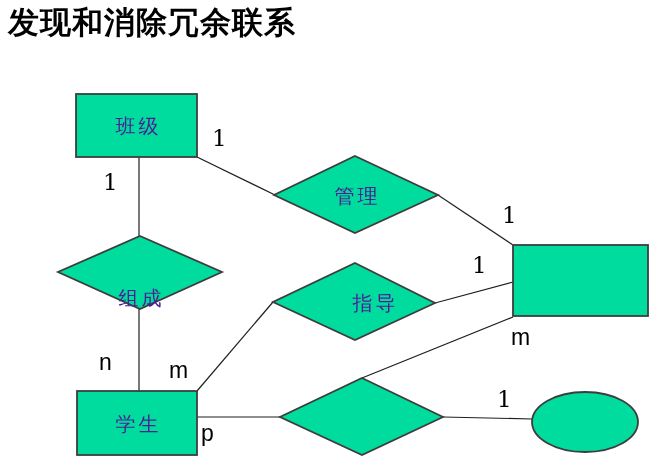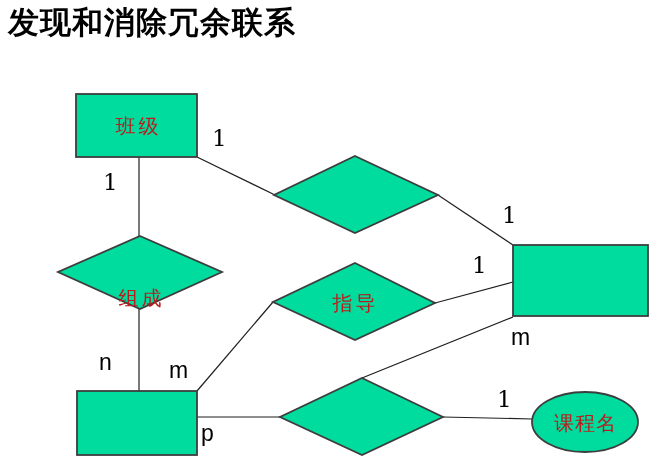--- a/index.html
+++ b/index.html
@@ -40,21 +40,21 @@
   .shape {
     fill: #00DC9E;
     stroke: #3d3d3d;
     stroke-width: 1.8;
   }
   .shape-label {
     position: absolute;
     transform: translate(-50%, -50%);
     font-size: 20px;
     letter-spacing: 3px;
-    color: #b91c1c;
+    color: #4c1d95;
     font-family: "DejaVu Serif", "Liberation Serif", serif;
     white-space: nowrap;
     text-indent: 3px; 
   }
   .card-label {
     position: absolute;
     line-height: 1;
     color: #000000;
     white-space: nowrap;
   }
@@ -92,23 +92,24 @@
 
     <polygon class="shape" points="355,156 438,195 355,233 274,195"></polygon>
     <polygon class="shape" points="140,236 222,272 140,309 58,272"></polygon>
     <polygon class="shape" points="355,263 435,303 355,340 273,302"></polygon>
     <polygon class="shape" points="362,378 443,417 362,455 280,417"></polygon>
 
     <ellipse class="shape" cx="585" cy="422" rx="53" ry="30"></ellipse>
   </svg>
 
   <span class="shape-label" style="left:137px; top:126px;">班级</span>
+  <span class="shape-label" style="left:137px; top:424px;">学生</span>
+  <span class="shape-label" style="left:356px; top:196px;">管理</span>
   <span class="shape-label" style="left:140px; top:273px;margin-top:25px;">组成</span>
-  <span class="shape-label" style="left:354px; top:303px;">指导</span>
-  <span class="shape-label" style="left:585px; top:423px; letter-spacing:1px; text-indent:1px;">课程名</span>
+  <span class="shape-label" style="left:374px; top:303px;">指导</span>
 
   <span class="card-label card-serif" style="left:212px; top:127px;">1</span>
   <span class="card-label card-serif" style="left:103px; top:171px;">1</span>
   <span class="card-label card-serif" style="left:502px; top:204px;">1</span>
   <span class="card-label card-serif" style="left:472px; top:254px;">1</span>
   <span class="card-label card-sans" style="left:99px; top:351px;">n</span>
   <span class="card-label card-sans" style="left:169px; top:359px;">m</span>
   <span class="card-label card-sans" style="left:201px; top:422px;">p</span>
   <span class="card-label card-sans" style="left:511px; top:326px;">m</span>
   <span class="card-label card-serif" style="left:497px; top:388px;">1</span>

